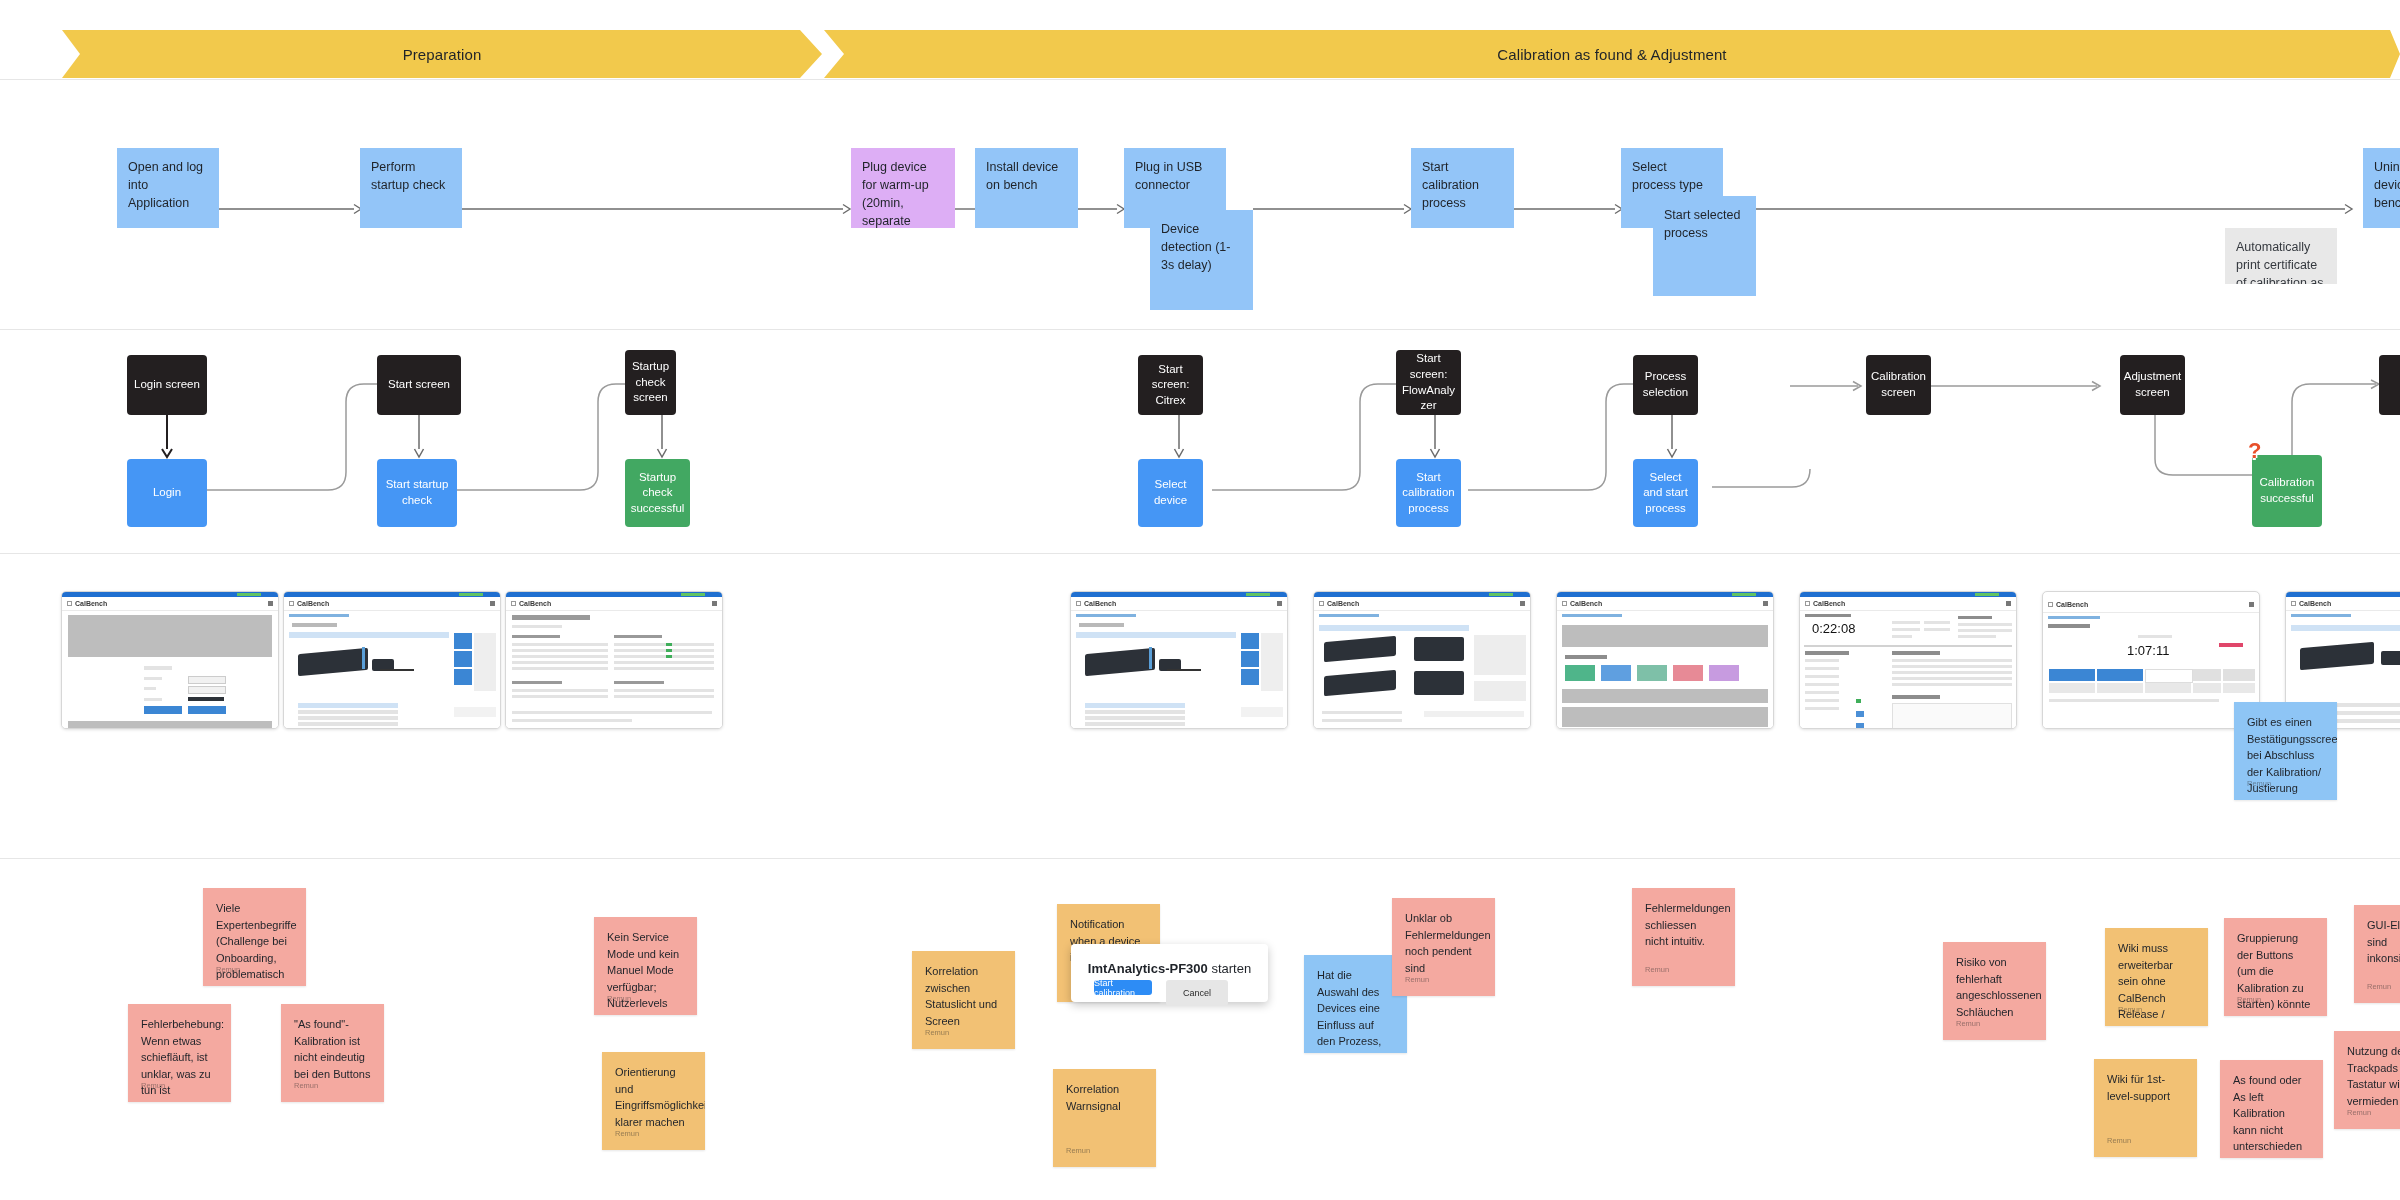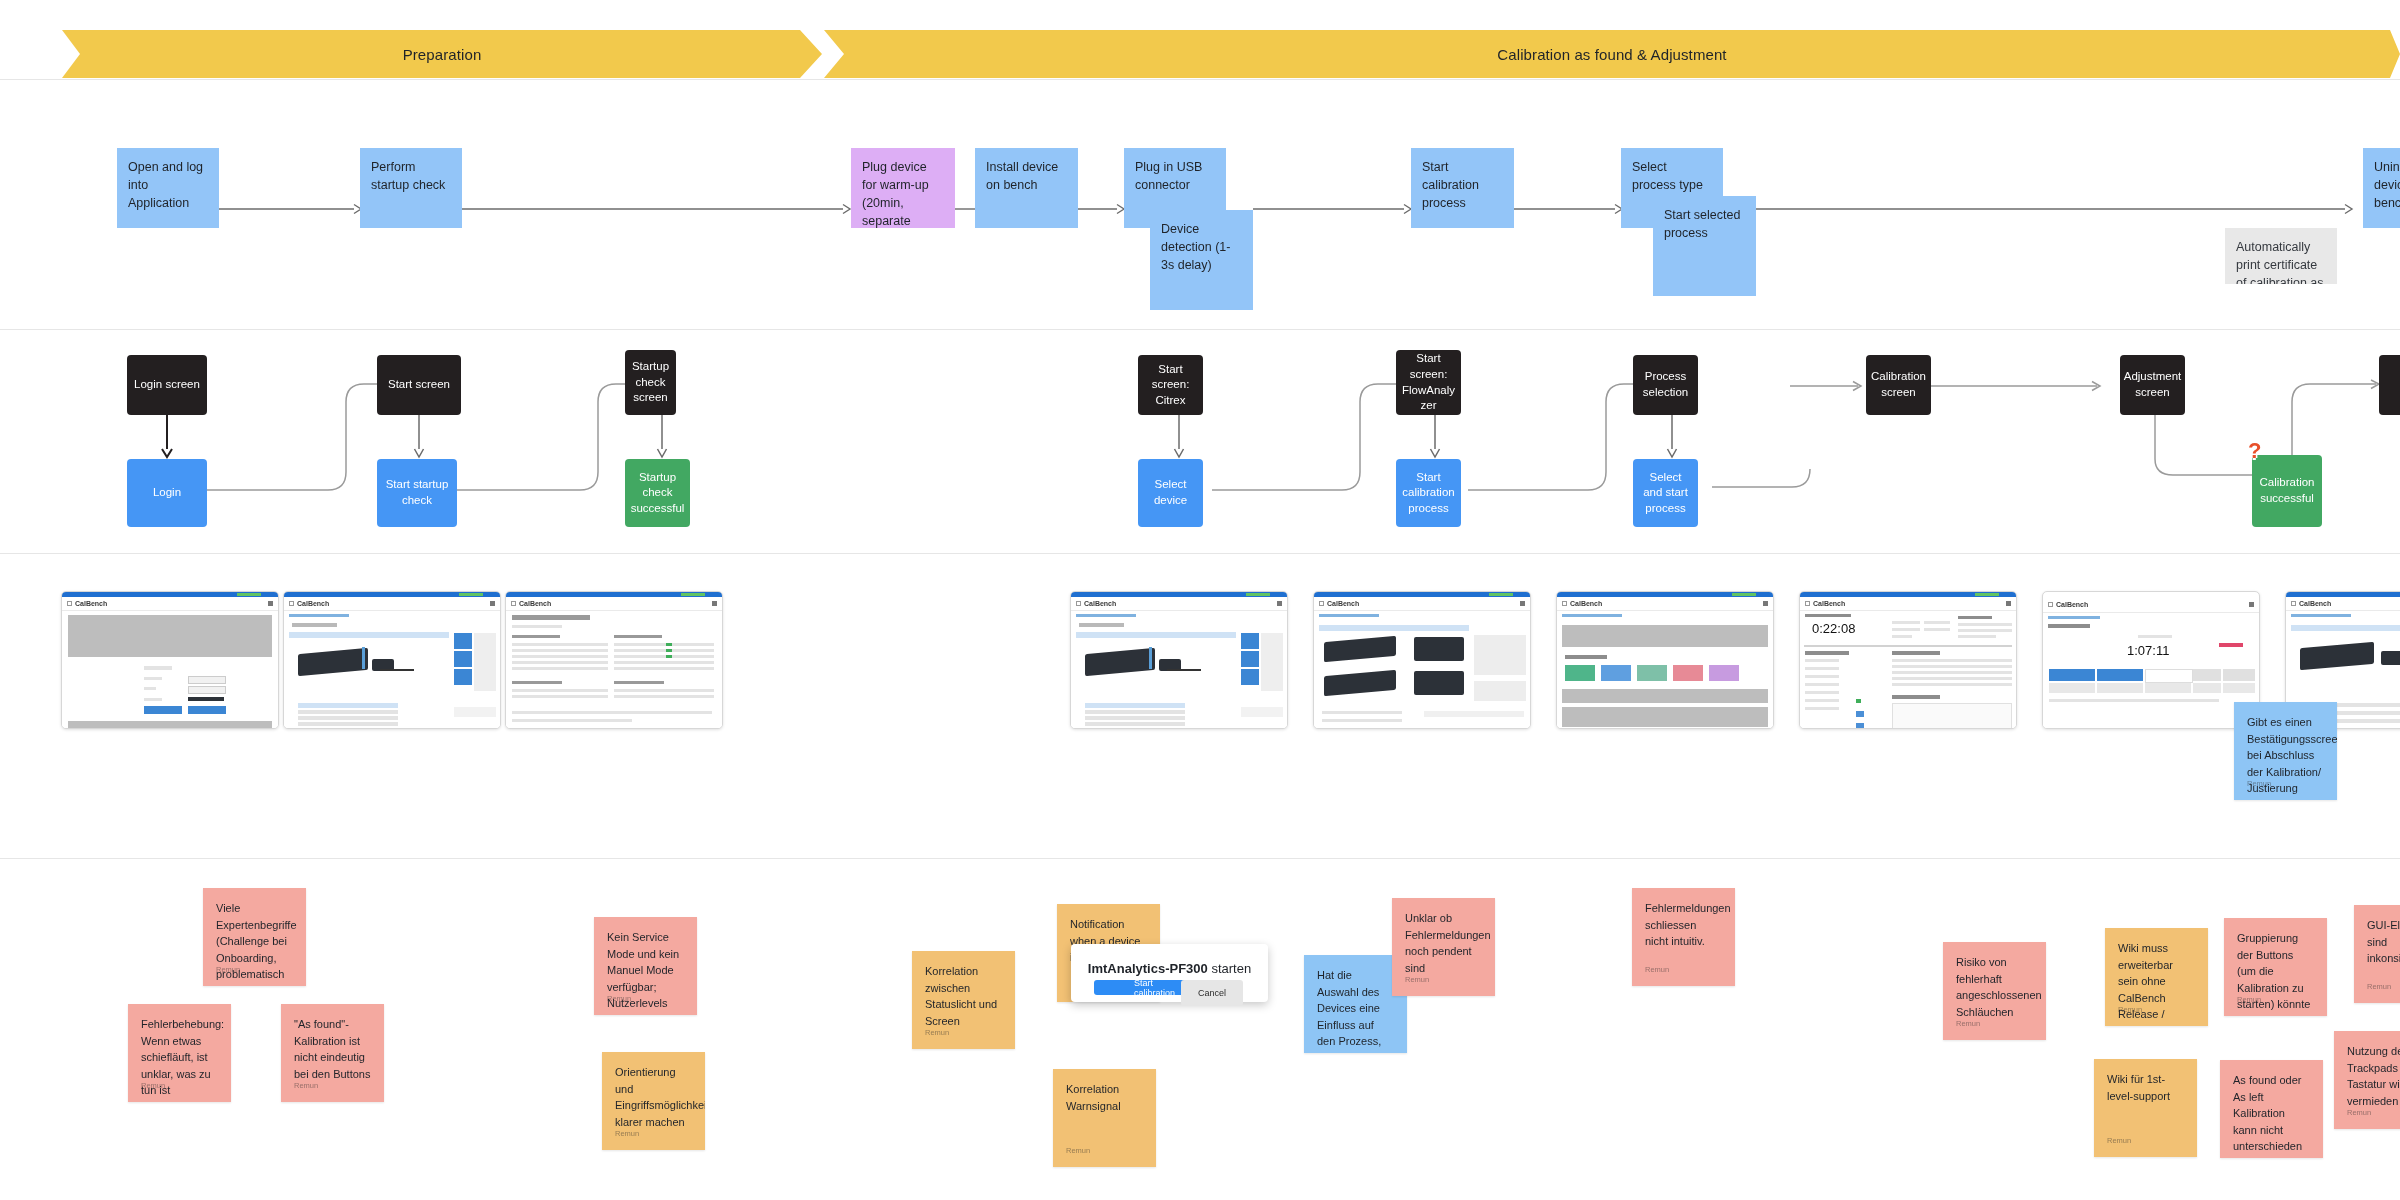--- a/index.html
+++ b/index.html
@@ -117,21 +117,21 @@
   }
   .dialog .dtitle{
     position:absolute;left:0;right:0;top:17px;text-align:center;
     font-size:13px;color:#1f2329;
   }
   .dialog .dtitle b{font-weight:bold;}
   .dialog .btn{
     position:absolute;border-radius:3px;font-size:9px;
     display:flex;align-items:center;justify-content:center;
   }
-  .dialog .btn.primary{background:#2d8cf5;color:#fff;padding-left:40px;}
+  .dialog .btn.primary{background:#2d8cf5;color:#fff;}
   .dialog .btn.secondary{background:#e6e6e6;color:#2b2b2b;}
 </style>
 </head>
 <body>
 
 <div class="board">
 
   <div class="lane-sep" style="top:79px"></div>
   <div class="lane-sep" style="top:329px"></div>
   <div class="lane-sep" style="top:553px"></div>
@@ -622,21 +622,21 @@
   <div class="note orange" style="left:1053px;top:1069px;width:103px;height:98px">
     <span>Korrelation Warnsignal</span>
     <span class="author">Remun</span>
   </div>
 
   <div class="dialog" style="left:1071px;top:944px;width:197px;height:58px">
     <div class="dtitle">
       <b>ImtAnalytics-PF300</b><span> starten</span>
     </div>
     <div class="btn primary" style="left:23px;top:36px;width:58px;height:15px">Start calibration</div>
-    <div class="btn secondary" style="left:110px;top:36px;width:62px;height:26px">Cancel</div>
+    <div class="btn secondary" style="left:95px;top:36px;width:62px;height:26px">Cancel</div>
   </div>
 
   <div class="note blue" style="left:1304px;top:955px;width:103px;height:98px">
     <span>Hat die Auswahl des Devices eine Einfluss auf den Prozess, oder ist es nur zur Unterstützung?</span>
     
     <span class="author"></span>
   </div>
 
   <div class="note pink" style="left:1392px;top:898px;width:103px;height:98px">
     <span>Unklar ob Fehlermeldungen noch pendent sind</span>

